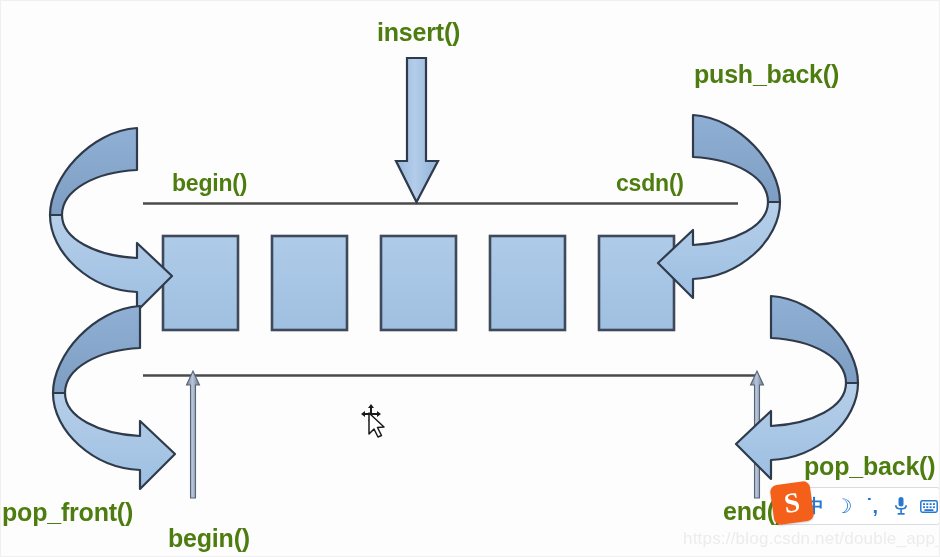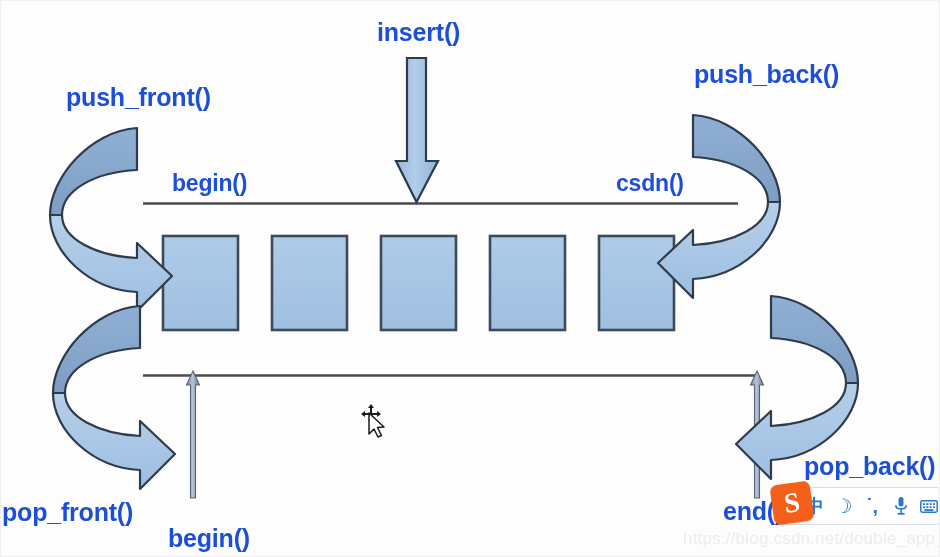--- a/index.html
+++ b/index.html
@@ -26,21 +26,21 @@
   .svg-layer {
     position: absolute;
     left: 0;
     top: 0;
     width: 940px;
     height: 557px;
   }
   .lbl {
     position: absolute;
     white-space: nowrap;
-    color: #1d4ed8;
+    color: #4d7c0f;
     font-family: "Liberation Sans", sans-serif;
     font-weight: 600;
     letter-spacing: -0.2px;
   }
   .lbl-big   { font-size: 25px; }
   .lbl-mid   { font-size: 23px; }
 
   
   #ime-bar {
     position: absolute;
@@ -225,21 +225,20 @@
 
     <g transform="translate(362,404)">
 
       <path d="M 9 0 L 12 4 L 10 4 L 10 9 L 15 9 L 15 7 L 19 10 L 15 13 L 15 11 L 10 11 L 10 16
                L 12 16 L 9 20 L 6 16 L 8 16 L 8 11 L 3 11 L 3 13 L -1 10 L 3 7 L 3 9 L 8 9 L 8 4 L 6 4 Z" fill="#1a1a1a"></path>
 
       <path d="M 7 9 L 7 30 L 12 25 L 16 33 L 19.5 31.5 L 15.5 23.5 L 22 23 Z" fill="#ffffff" stroke="#1a1a1a" stroke-width="1.5" stroke-linejoin="round"></path>
     </g>
   </svg>
 
-  <div class="lbl lbl-big" style="left:66px;  top:83px;">push_front()</div>
 
   <div class="lbl lbl-big" style="left:377px; top:18px;">insert()</div>
 
   <div class="lbl lbl-big" style="left:694px; top:60px;">push_back()</div>
 
   <div class="lbl lbl-mid" style="left:172px; top:170px;">begin()</div>
 
   <div class="lbl lbl-mid" style="left:616px; top:170px;">csdn()</div>
 
   <div class="lbl lbl-big" style="left:2px;   top:466px;margin-top:32px;">pop_front()</div>

